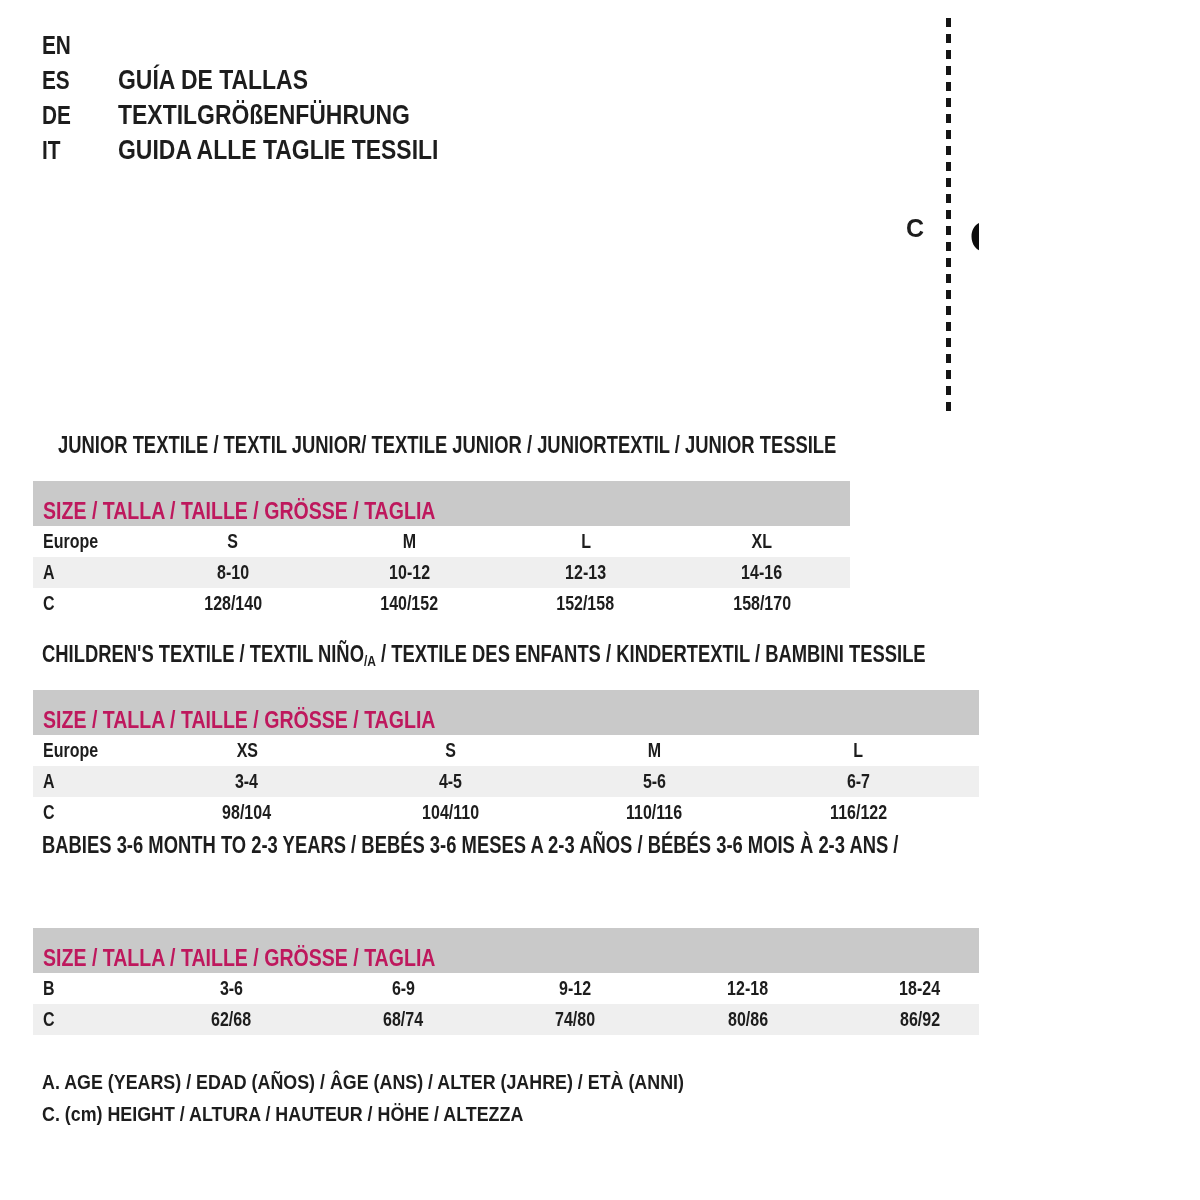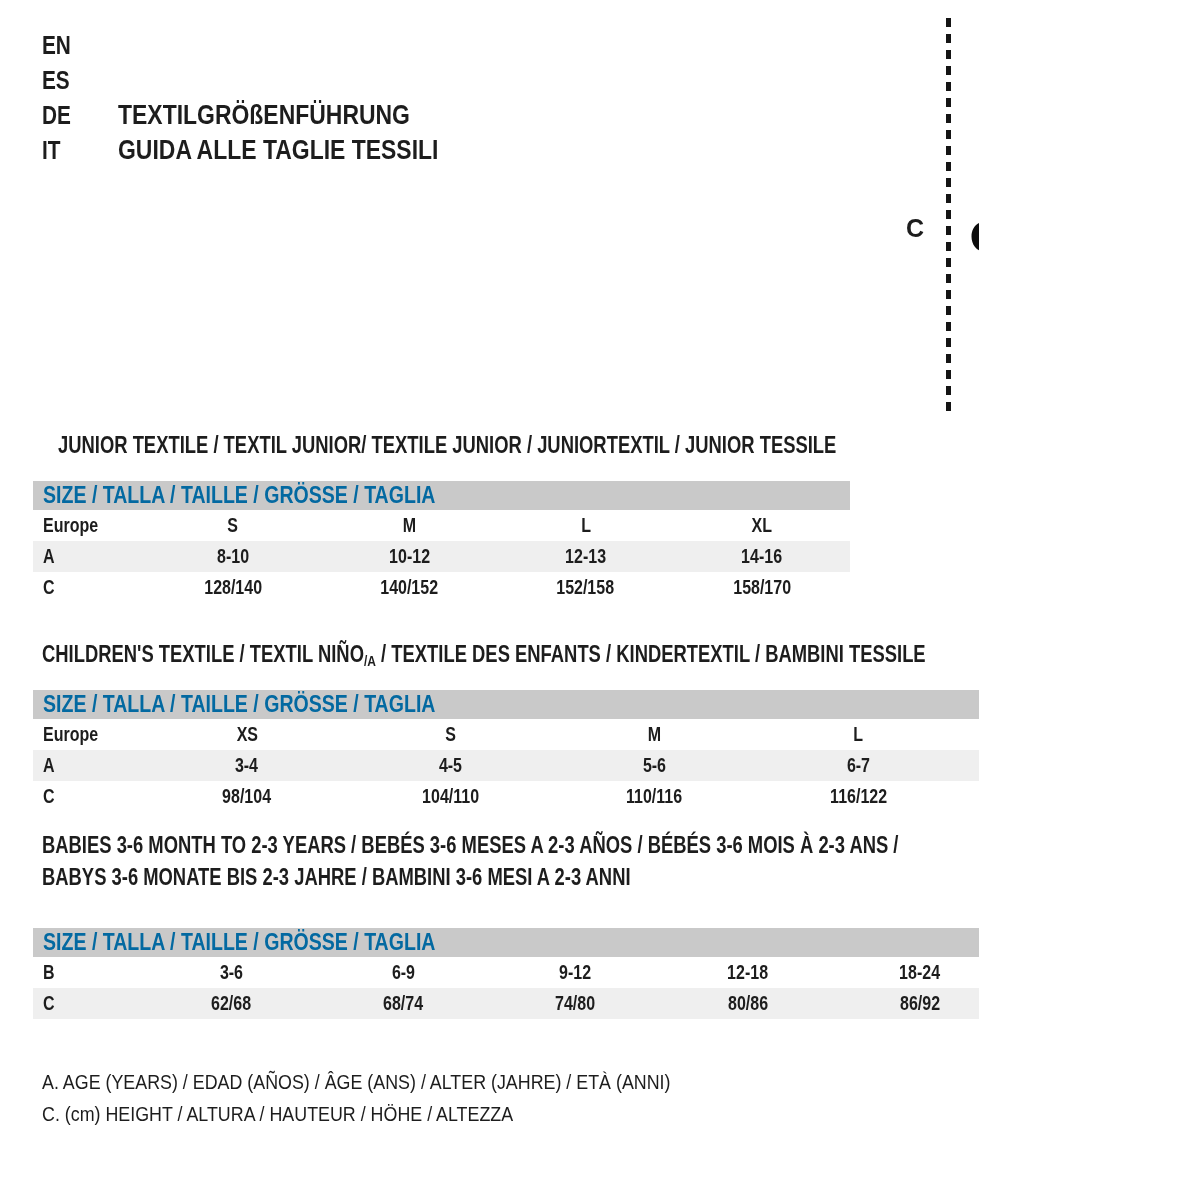--- a/index.html
+++ b/index.html
@@ -29,41 +29,42 @@
   #children-title{left:42px;top:638px;}
   #babies-title{left:42px;top:829px;}
   .sub-a{font-size:15px;vertical-align:-4px;font-weight:700;}
 
   
   .size-table{position:absolute;border-collapse:collapse;table-layout:fixed;}
   #junior-table{left:33px;top:481px;width:817px;}
   #children-table{left:33px;top:690px;width:1131px;}
   #babies-table{left:33px;top:928px;width:1145px;}
   .size-table col.c-lbl{width:112px;}
-  .size-table th{background:#c9c9c9;color:#0369a1;text-align:left;height:29px;
-                 font-size:23px;font-weight:700;padding:0 0 0 10px;}
+  .size-table th{background:#c9c9c9;color:#be185d;text-align:left;height:29px;
+                 font-size:23px;font-weight:700;padding:16px 0 0 10px;}
   .size-table td{height:31px;padding:0;text-align:center;font-size:20px;font-weight:700;vertical-align:middle;}
   .size-table td.lbl{text-align:left;padding-left:10px;}
   .row-shaded td{background:#efefef;}
 
   
   .legend{position:absolute;left:42px;top:1066px;}
-  .legend-line{height:32px;display:flex;align-items:center;font-size:21px;font-weight:400;}
+  .legend-line{height:32px;display:flex;align-items:center;font-size:21px;font-weight:700;}
 </style>
 </head>
 <body>
 
 <div class="page">
 
   <div class="lang-block">
     <div class="lang-row">
       <span class="lang-code"><span class="cond-l">EN</span></span>
     </div>
     <div class="lang-row">
       <span class="lang-code"><span class="cond-l">ES</span></span>
+      <span class="lang-title"><span class="cond-l x85">GUÍA DE TALLAS</span></span>
     </div>
     <div class="lang-row">
       <span class="lang-code"><span class="cond-l">DE</span></span>
       <span class="lang-title"><span class="cond-l x85">TEXTILGRÖßENFÜHRUNG</span></span>
     </div>
     <div class="lang-row">
       <span class="lang-code"><span class="cond-l">IT</span></span>
       <span class="lang-title"><span class="cond-l x85">GUIDA ALLE TAGLIE TESSILI</span></span>
     </div>
   </div>
@@ -191,21 +192,20 @@
         <td><span class="cond-c">104/110</span></td>
         <td><span class="cond-c">110/116</span></td>
         <td><span class="cond-c">116/122</span></td>
         <td><span class="cond-c">122/128</span></td>
       </tr>
     </tbody>
   </table>
 
   <div class="section-title" id="babies-title">
     <div><span class="cond-l">BABIES 3-6 MONTH TO 2-3 YEARS / BEBÉS 3-6 MESES A 2-3 AÑOS / BÉBÉS 3-6 MOIS À 2-3 ANS /</span></div>
-    <div><span class="cond-l">BABYS 3-6 MONATE BIS 2-3 JAHRE / BAMBINI 3-6 MESI A 2-3 ANNI</span></div>
   </div>
   <table class="size-table" id="babies-table">
     <colgroup>
         <col class="c-lbl">
         <col>
         <col>
         <col>
         <col>
         <col>
         <col>

